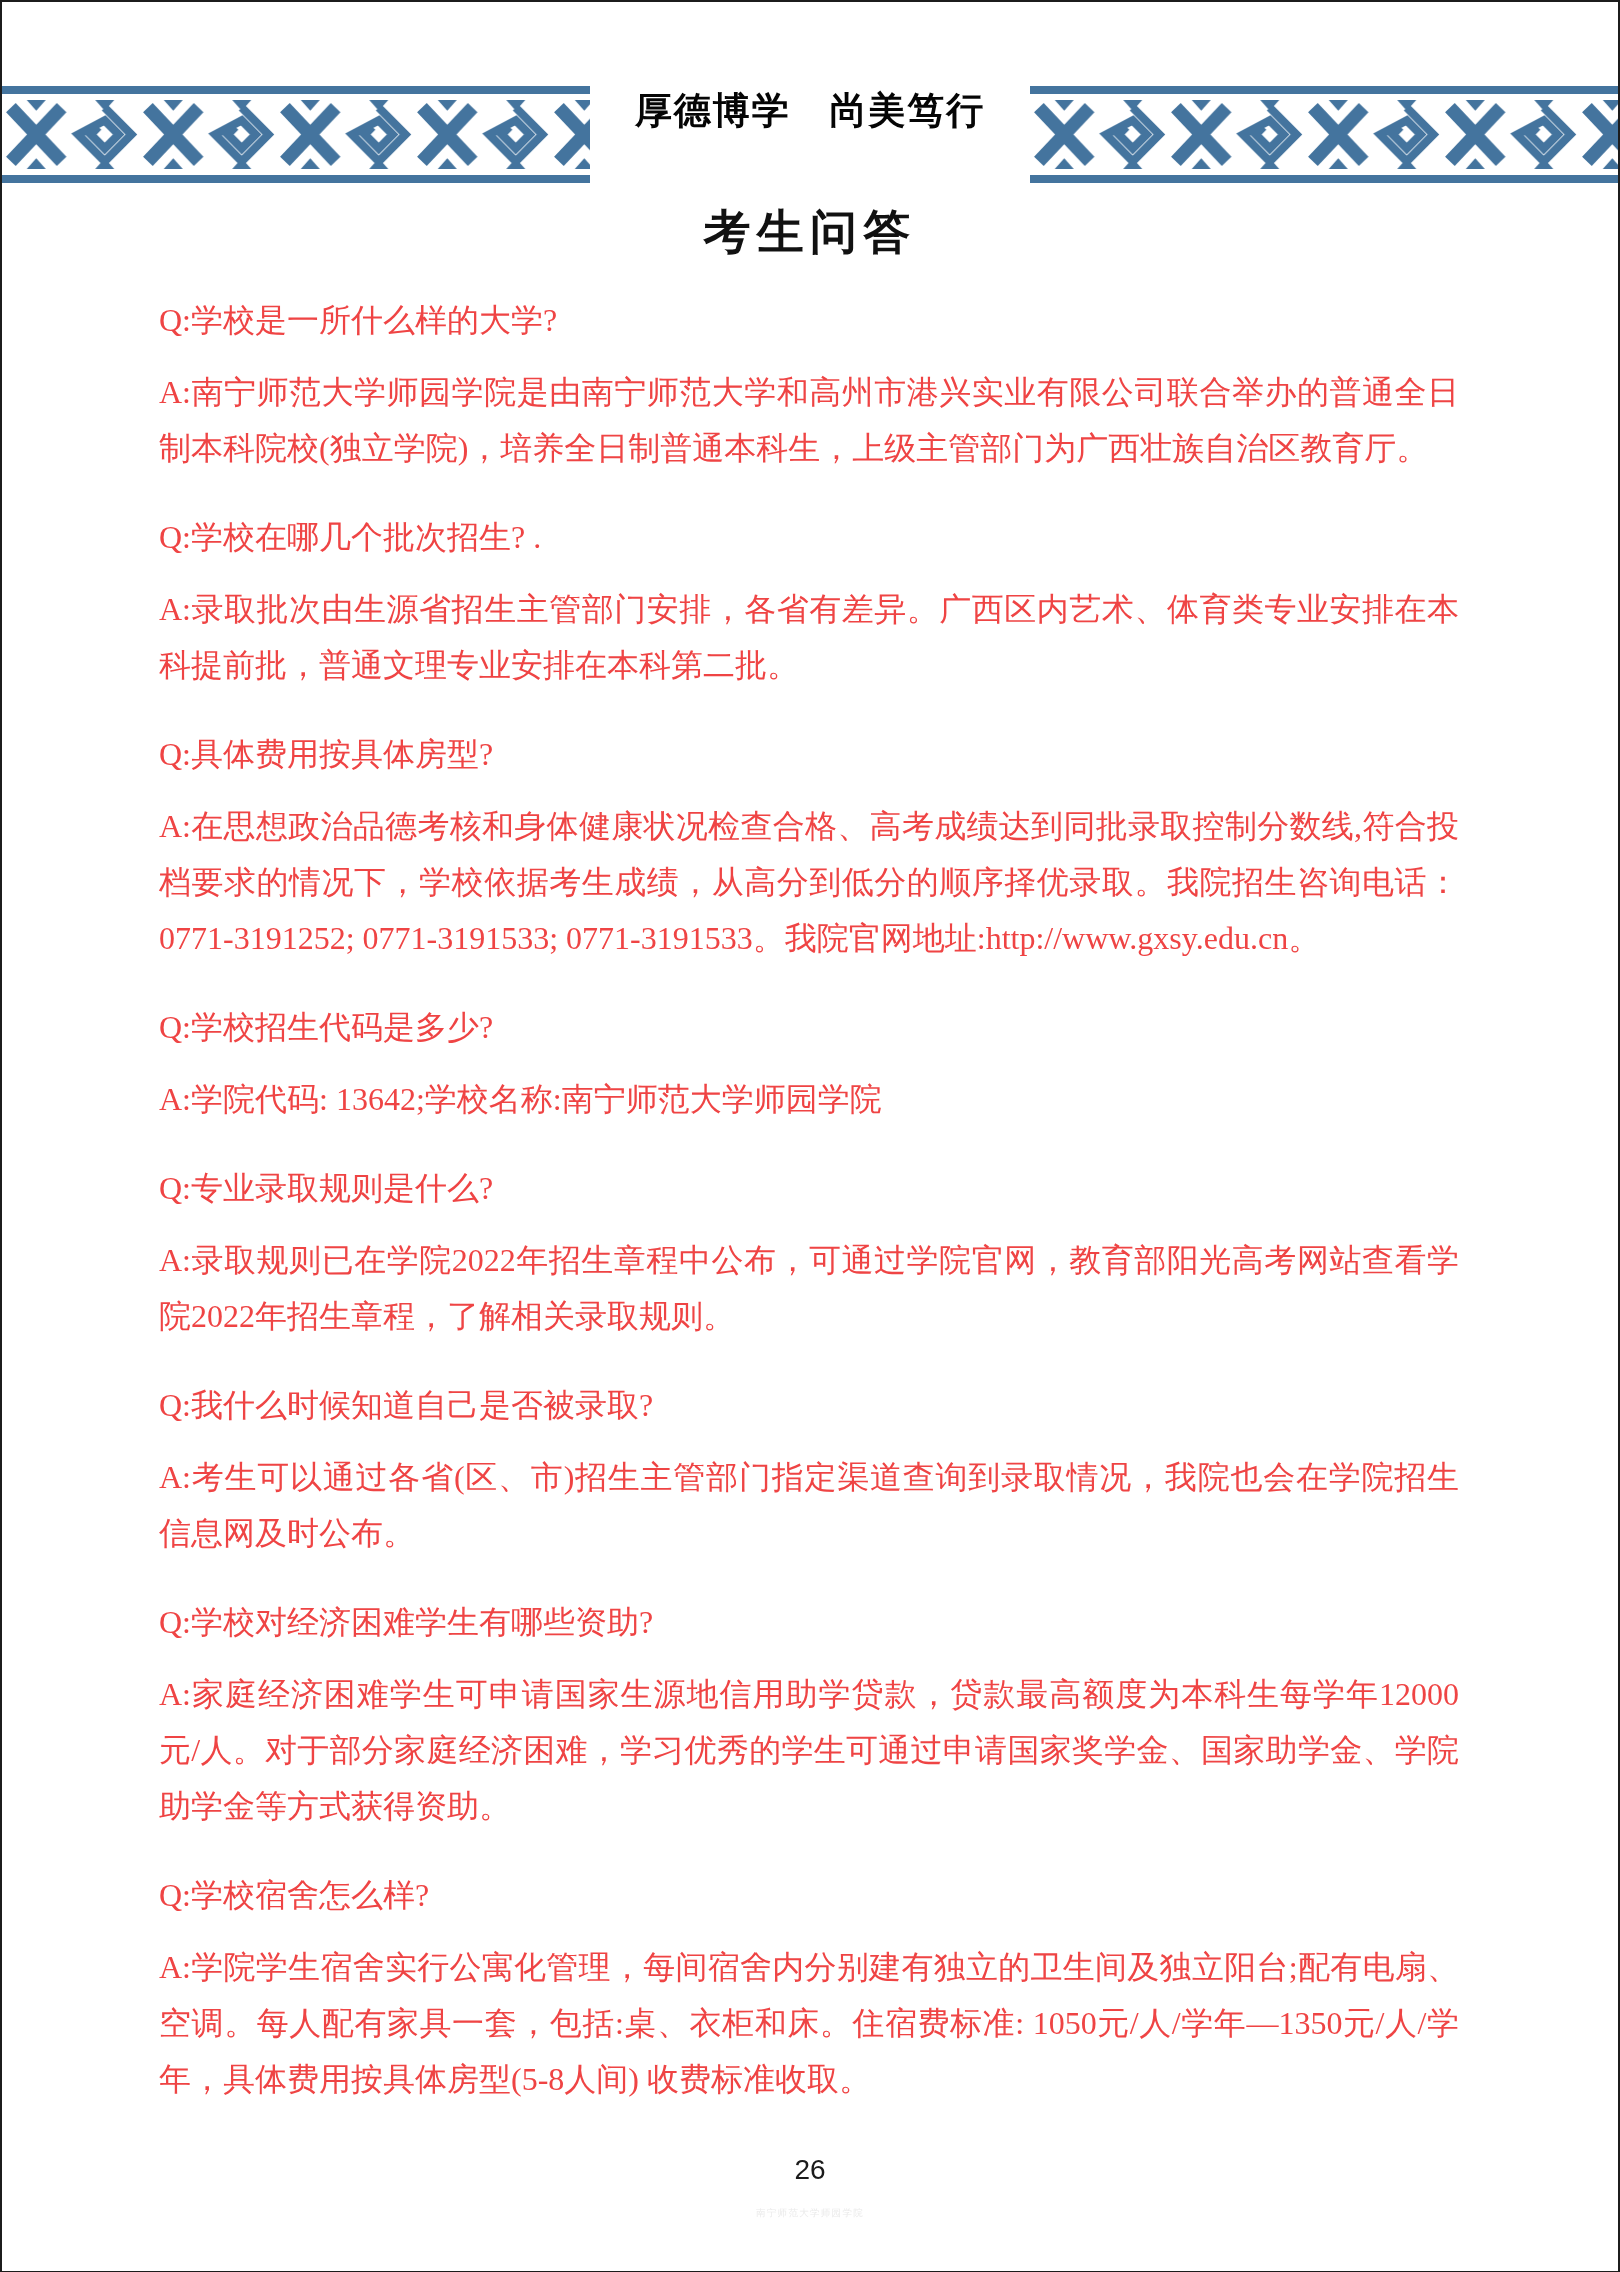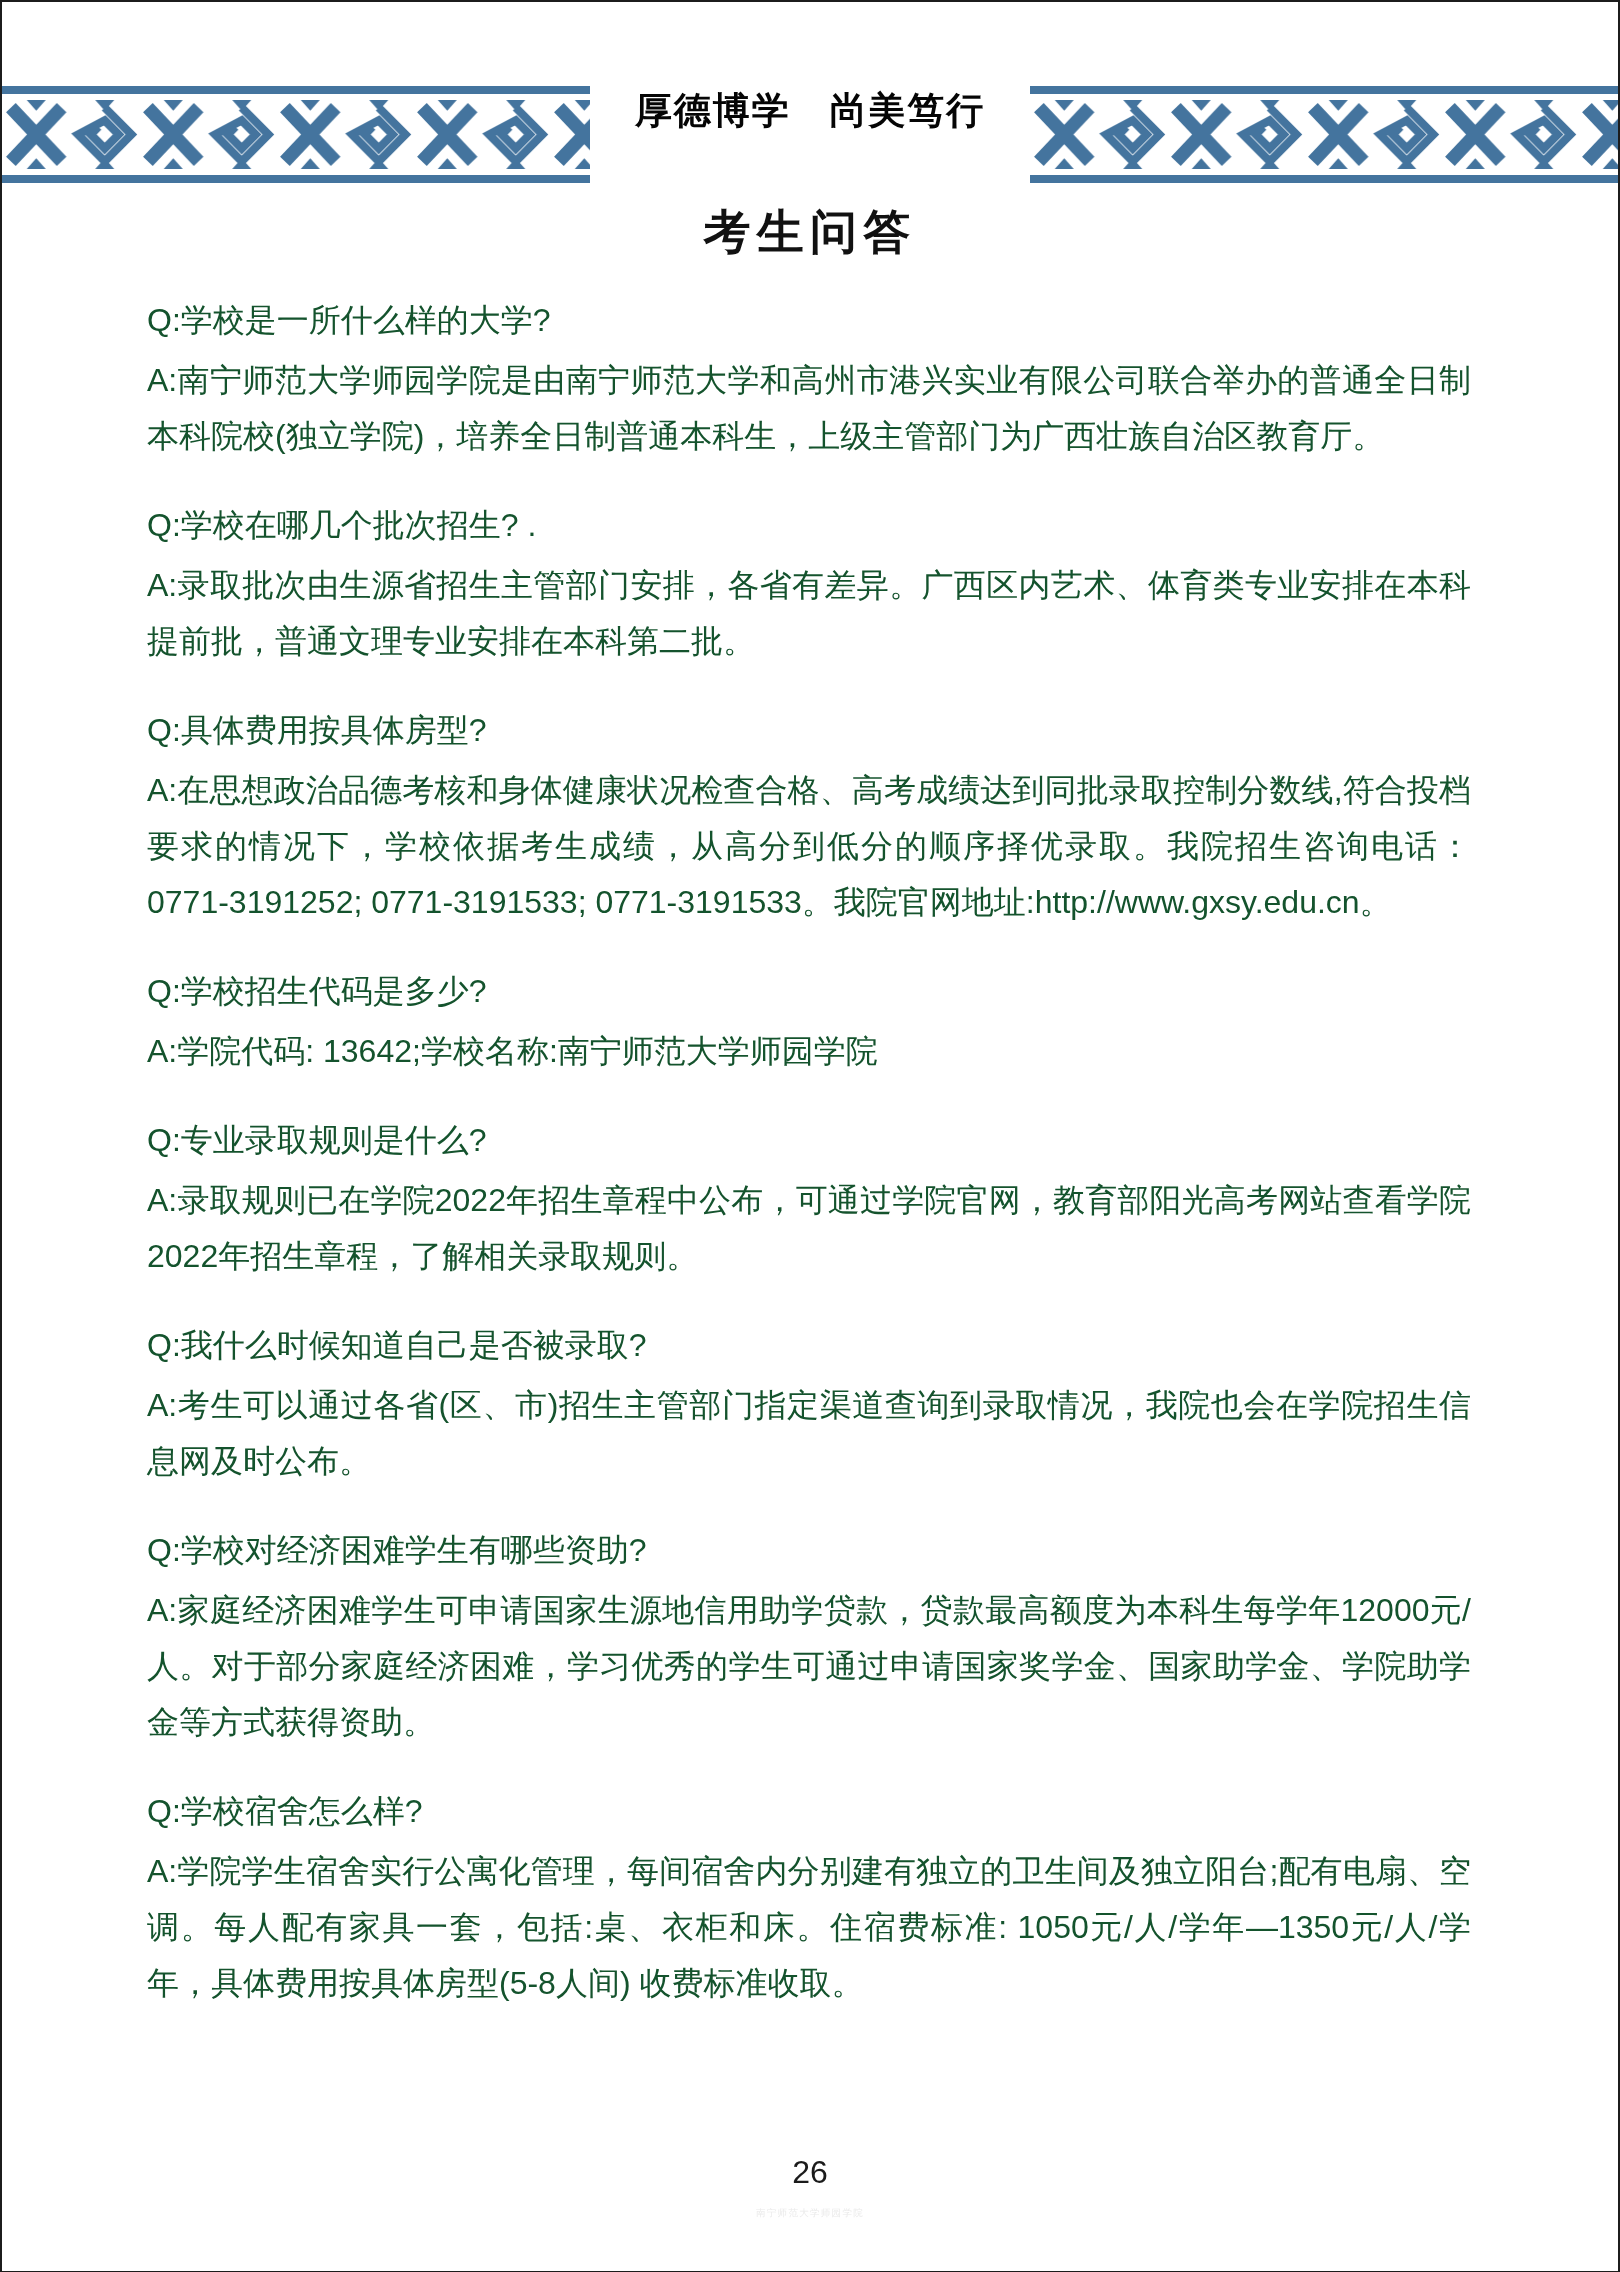--- a/index.html
+++ b/index.html
@@ -18,26 +18,26 @@
   .band-pattern{flex:1;display:block;width:100%;height:69px;}
   .slogan{font-size:37px;font-weight:bold;color:#050505;letter-spacing:1.9px;white-space:pre;}
 
   
   .page-title{margin-top:19px;text-align:center;font-size:47px;font-weight:bold;
     letter-spacing:6.3px;color:#111;}
 
   
   .content{margin:28px 143px 0 141px;}
   .qa{margin-bottom:33px;}
-  .qa p{margin:4px;font-size:32px;line-height:56px;color:#14532d;}
+  .qa p{margin:16px;font-size:32px;line-height:56px;color:#ef4444;font-family:Liberation Serif, serif;}
   .qa .a{text-align:justify;}
 
   
   .footer-num{position:absolute;left:0;right:0;top:2152px;text-align:center;
-    font-size:32px;color:#1b1b1b;}
+    font-size:28px;color:#1b1b1b;}
   .watermark{position:absolute;left:0;right:0;top:2205px;text-align:center;
     font-size:9.5px;color:#eaeaea;letter-spacing:1.3px;}
 
   .defs-svg{position:absolute;width:0;height:0;}
 </style>
 </head>
 <body>
 
 <svg class="defs-svg" aria-hidden="true">
   <defs>

